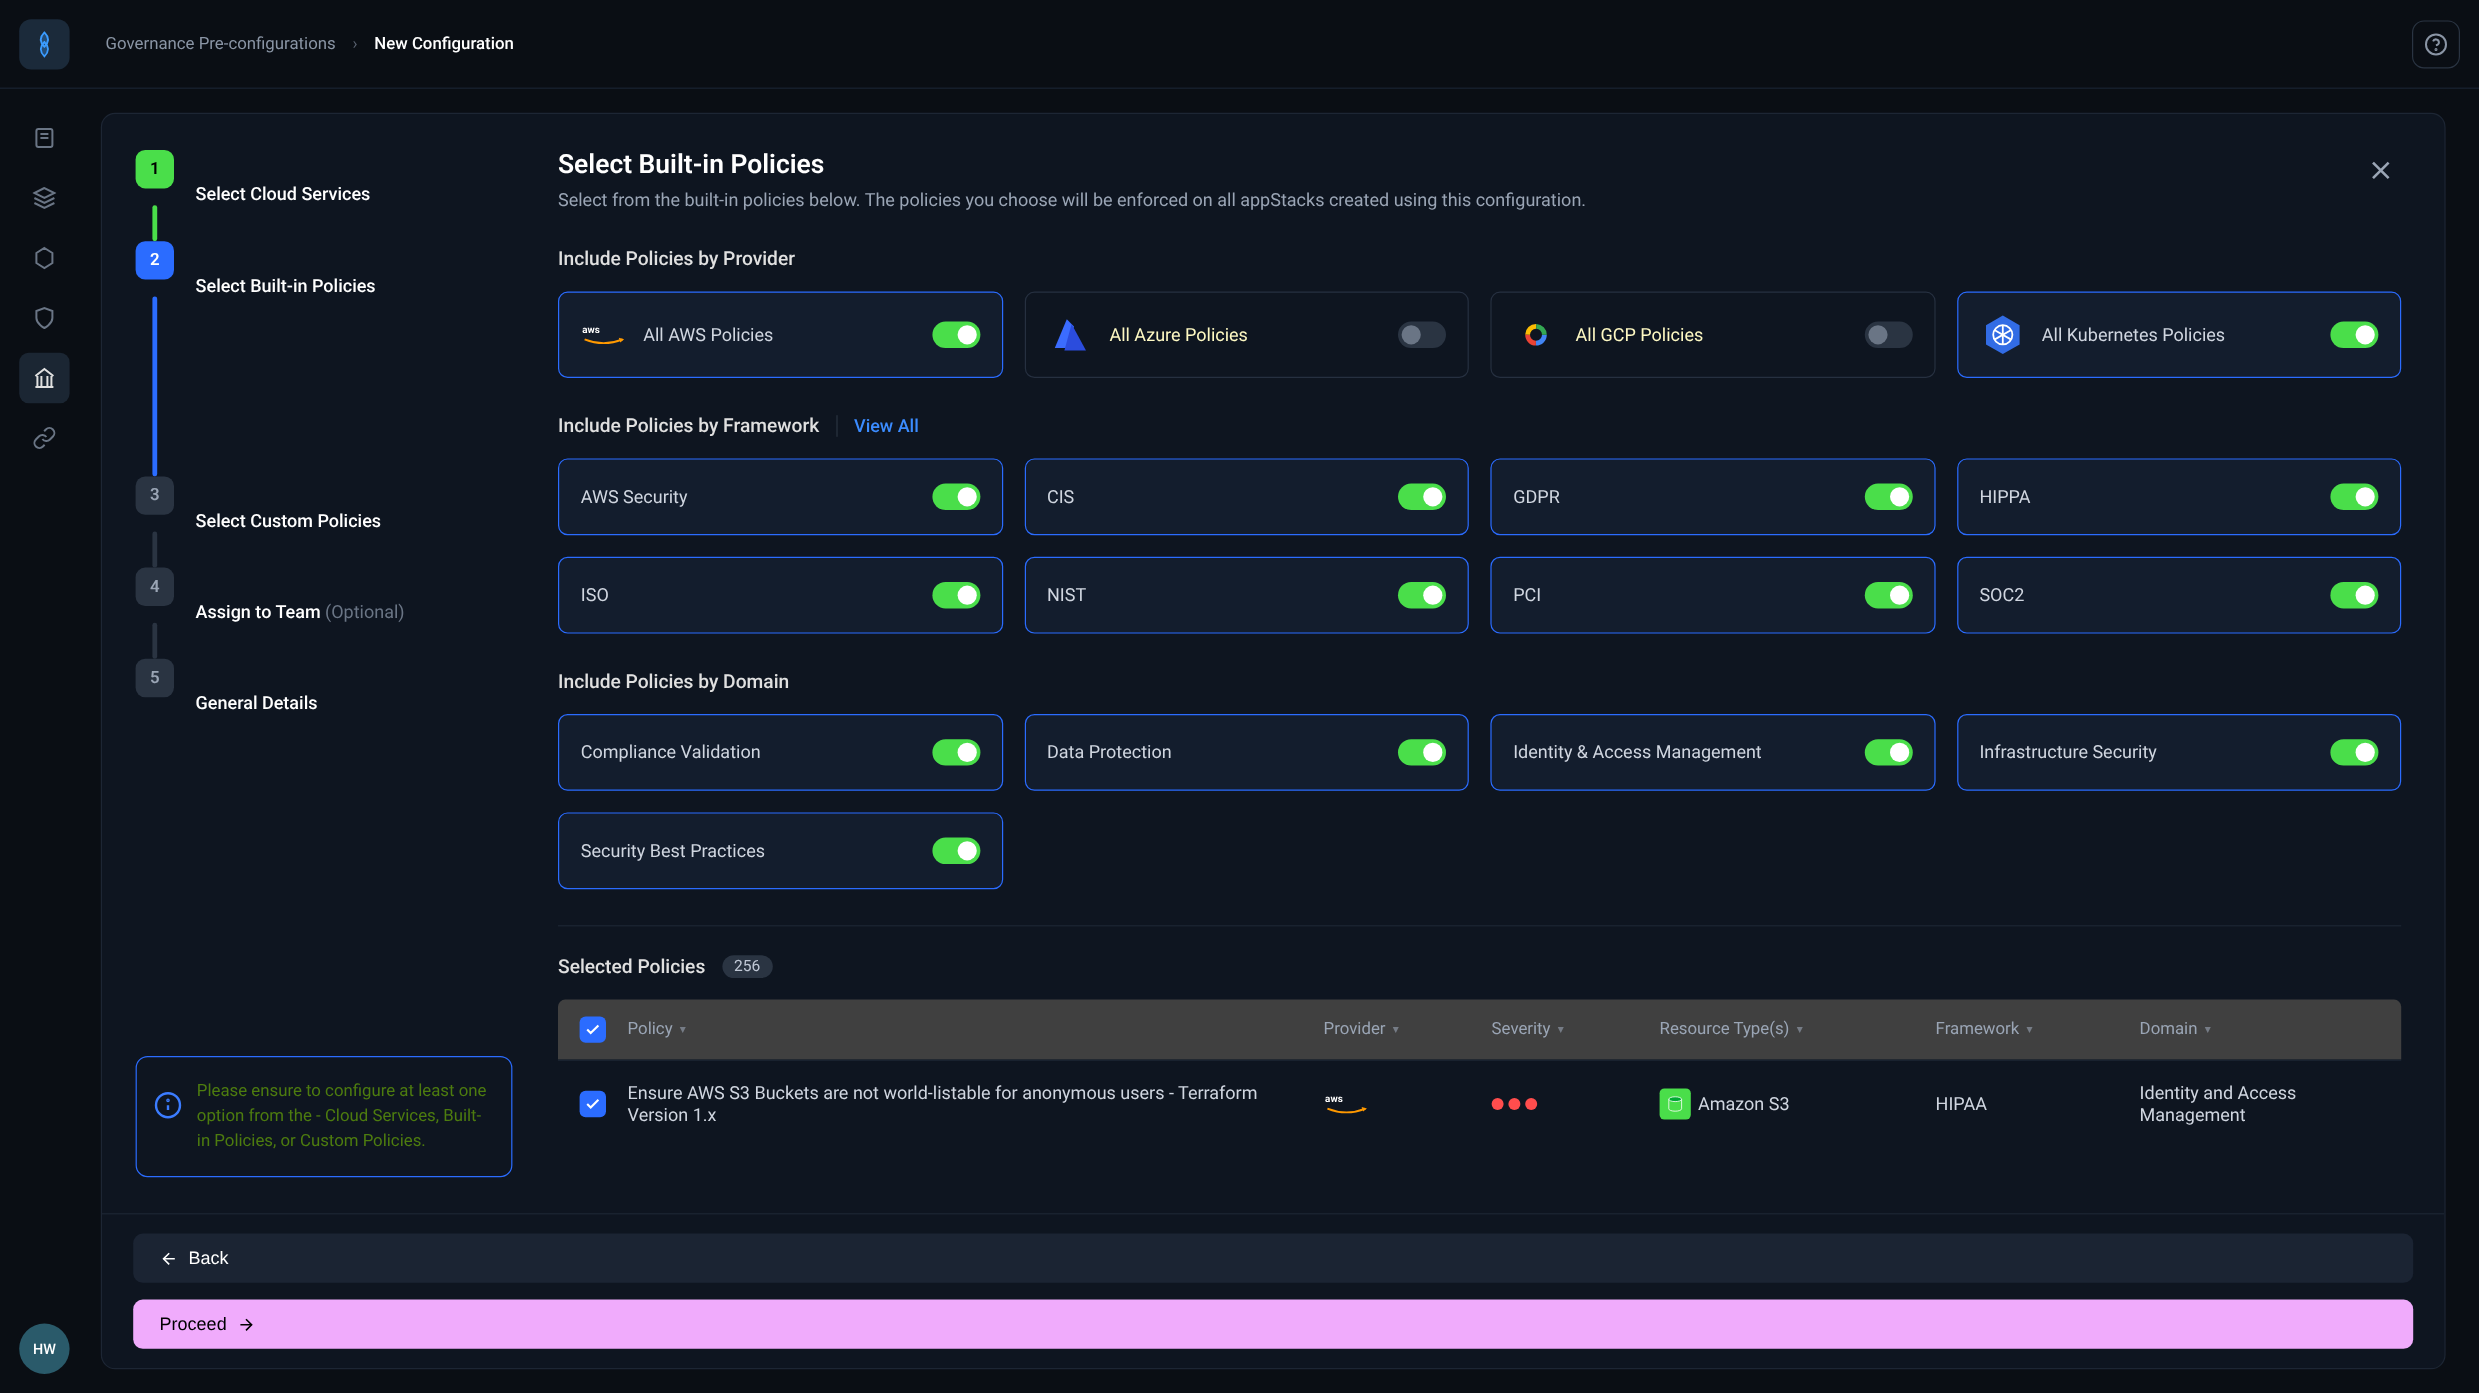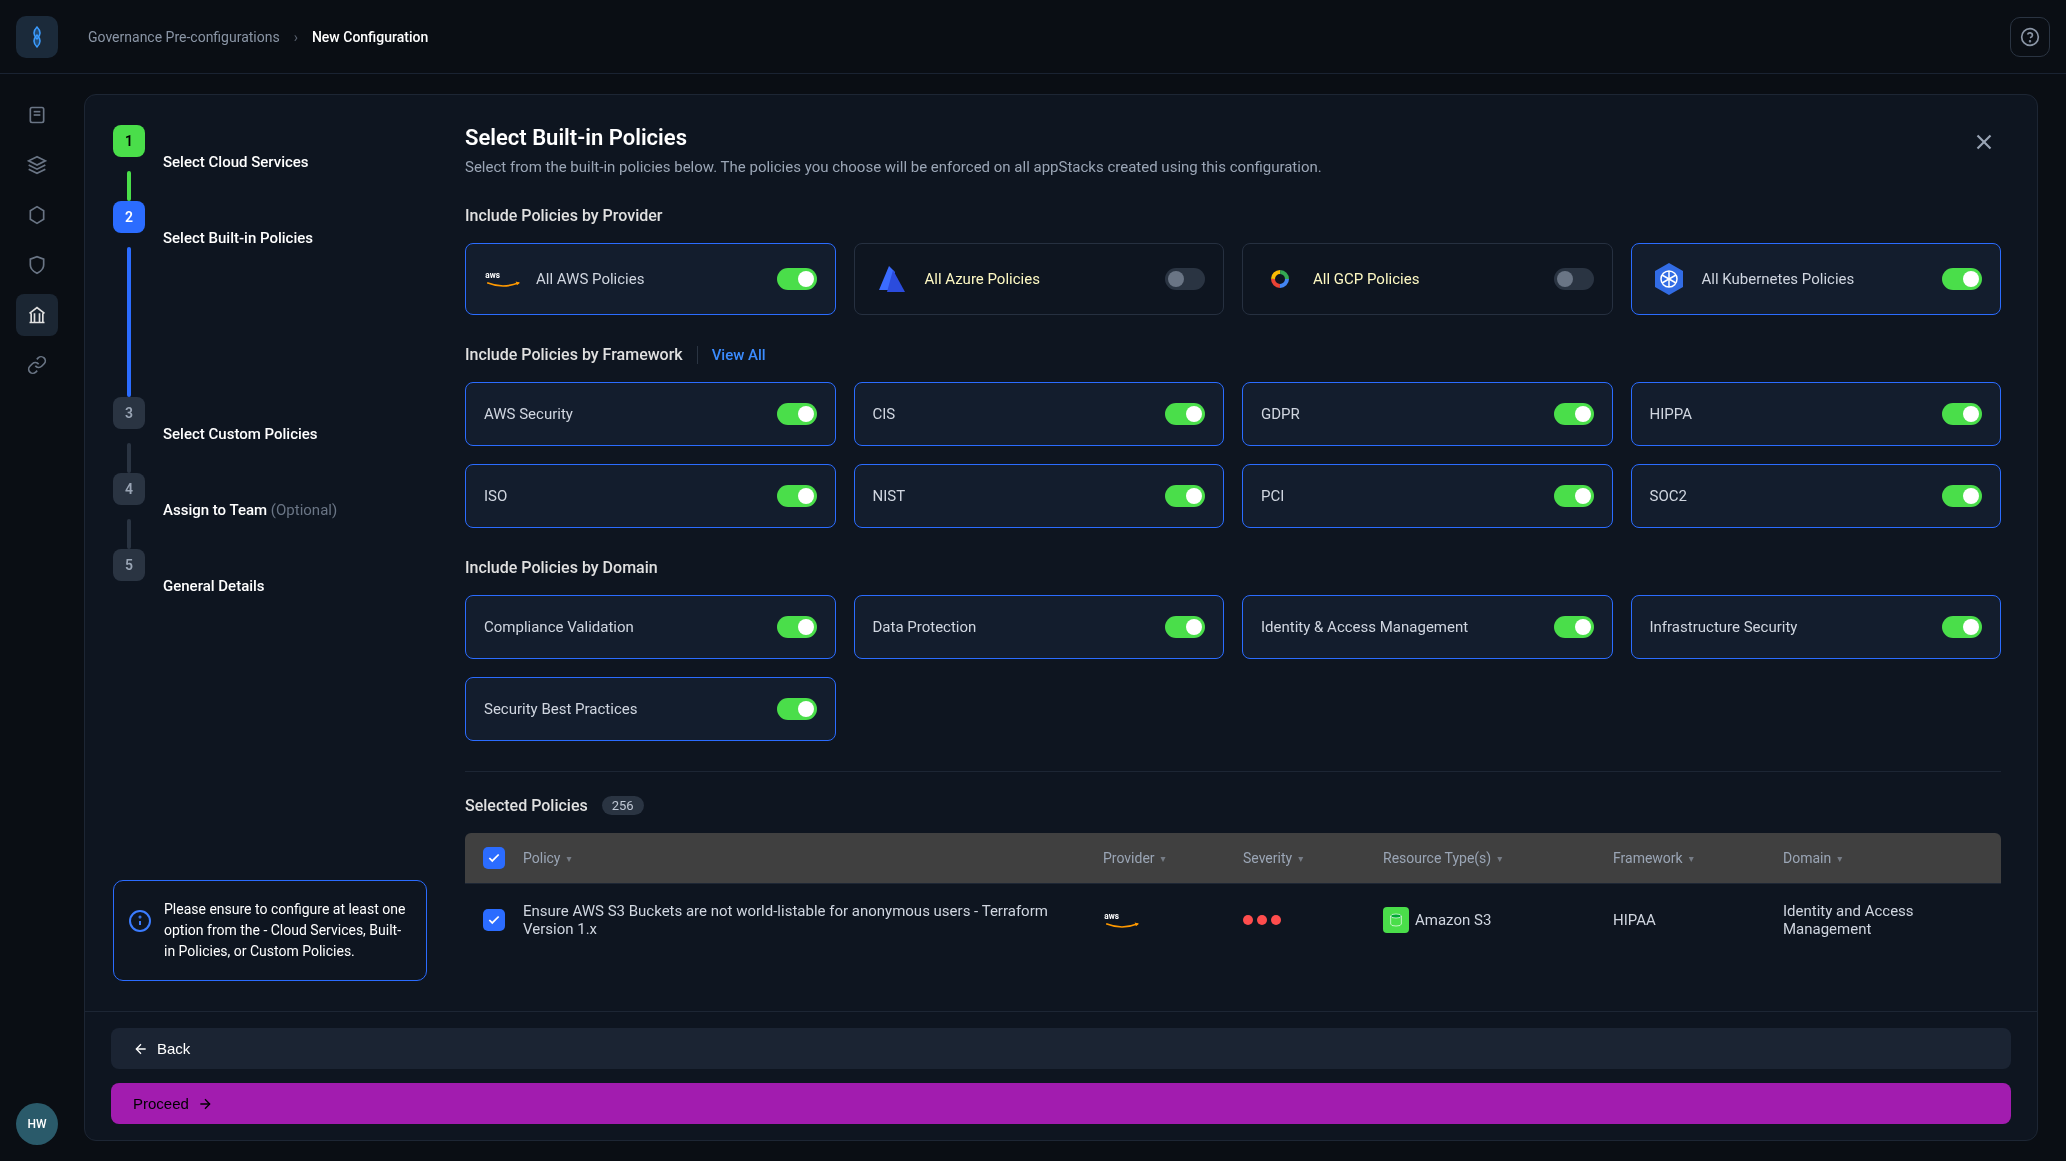--- a/index.html
+++ b/index.html
@@ -96,21 +96,21 @@
 .step-line.blue { background: #2b6cff; height: 150px; }
 .step-line.done { background: #4ade4a; }
 .step-line.grey { background: #2a3442; }
 .step-label { color: #fff; font-weight: 500; padding-top: 5px; font-size: 15px; margin-top: 23px; }
 .step-opt { color: #6a7585; font-weight: 400; }
 .info-box {
   border: 1px solid #2b6cff;
   border-radius: 10px;
   padding: 18px 18px 18px 50px;
   position: relative;
-  color: #ffffff;
+  color: #4d7c0f;
   font-size: 14px;
   line-height: 1.5;
 }
 .info-box .info-icon {
   position: absolute; left: 14px; top: 28px;
   color: #3b7cff;
 }
 .content-col {
   flex: 1;
   padding: 30px 36px 10px 10px;
@@ -191,21 +191,21 @@
 .btn {
   padding: 12px 22px;
   border-radius: 8px;
   font-size: 15px;
   font-weight: 500;
   display: flex; align-items: center; gap: 8px;
   cursor: pointer;
   border: none;
 }
 .btn.secondary { background: #1b2433; color: #fff; }
-.btn.primary { background: #a21caf; color: #000; }
+.btn.primary { background: #f0abfc; color: #000; }
 .sort-icon { opacity: 0.6; font-size: 10px; }
 </style>
 </head>
 <body>
 
 <div class="topbar">
   <div class="logo">
     <svg viewBox="0 0 24 24" fill="none">
         <path d="M12 2 C16 6 16 10 12 14 C8 10 8 6 12 2 Z M12 10 C16 14 16 18 12 22 C8 18 8 14 12 10 Z" stroke="#3b9cff" stroke-width="1.5" fill="#3b9cff" fill-opacity="0.3"></path>
       </svg>

